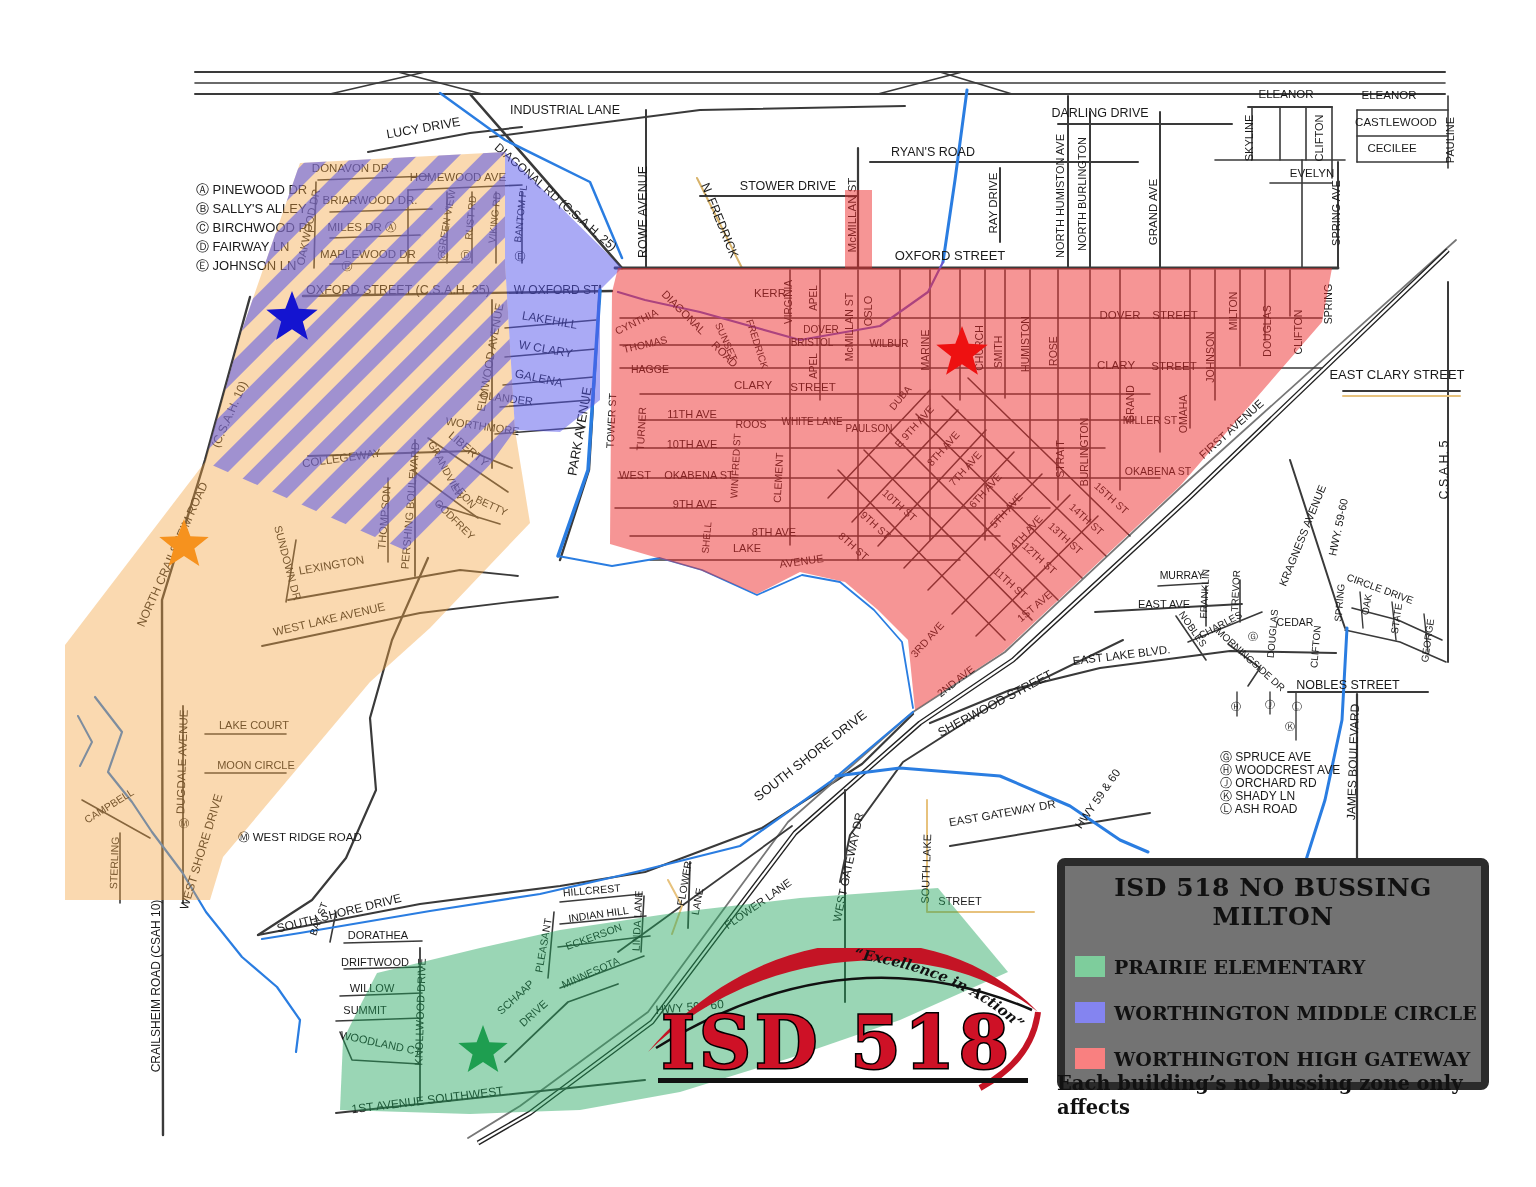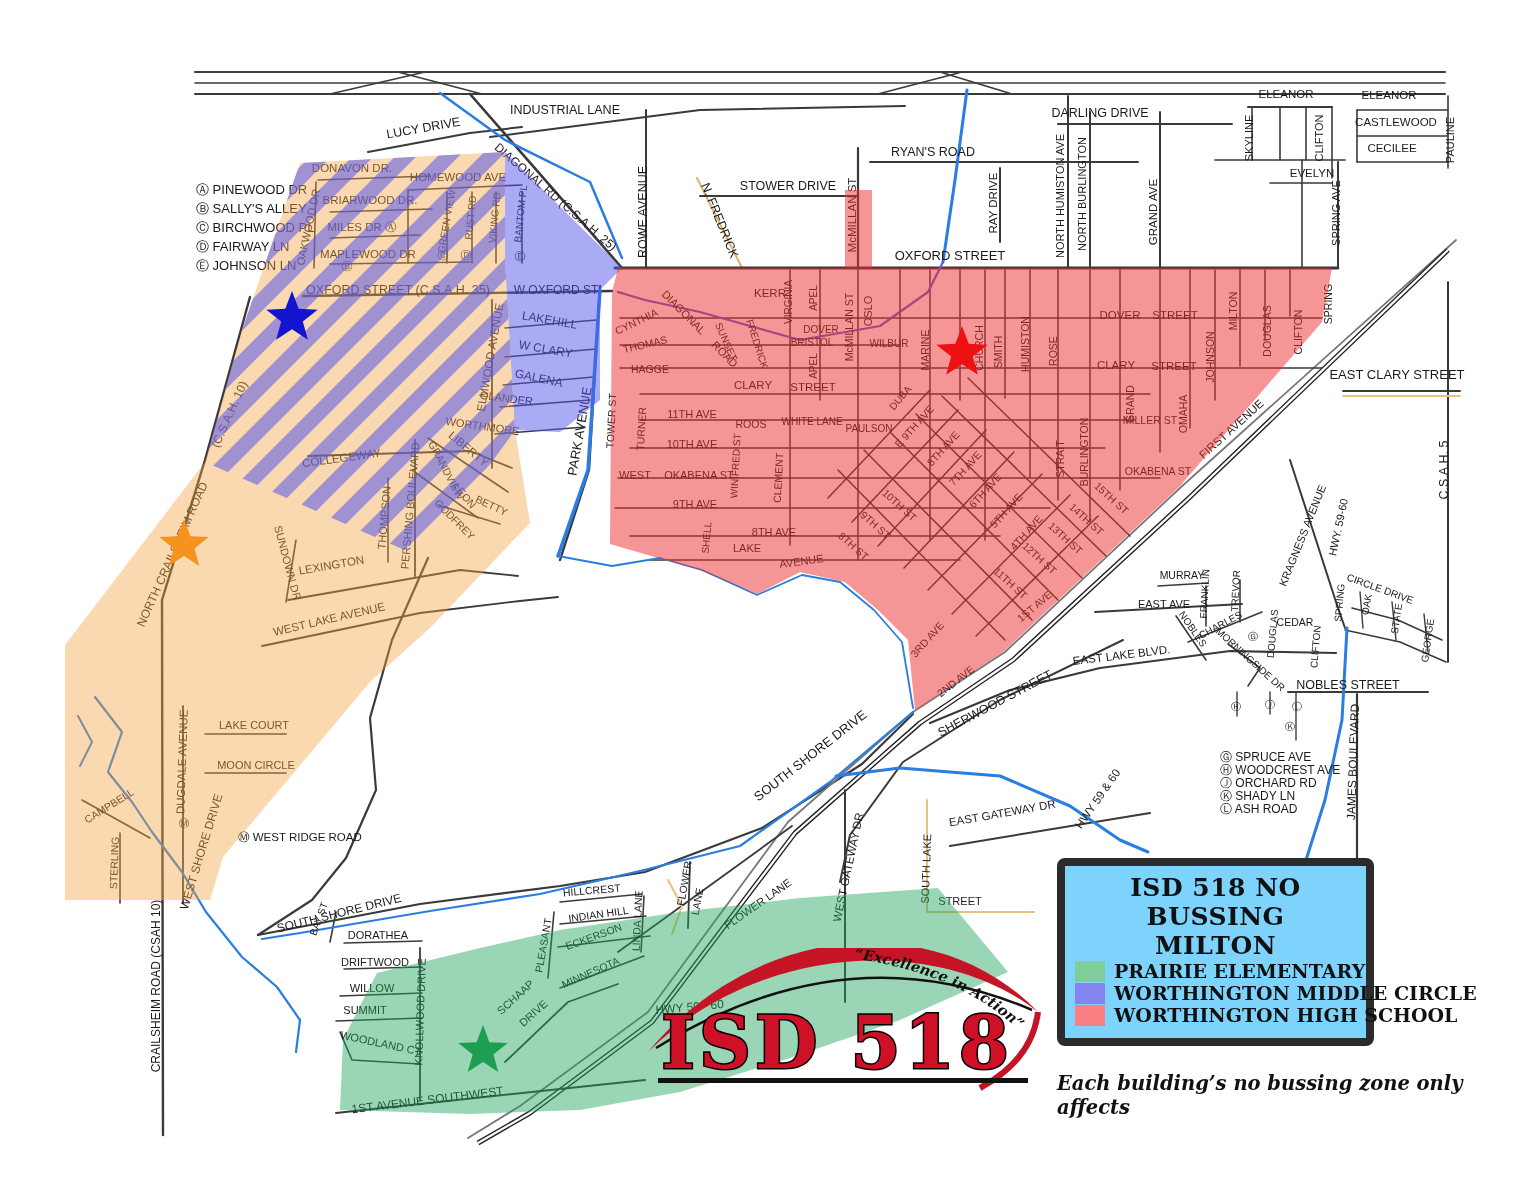--- a/index.html
+++ b/index.html
@@ -1,29 +1,29 @@
 <!DOCTYPE html>
 <html><head>
 <meta charset="utf-8">
 <style>
   html,body{margin:0;padding:0;background:#fff;}
   .stage{position:relative;width:1536px;height:1187px;background:#ffffff;overflow:hidden;
          font-family:"Liberation Sans",sans-serif;}
   #map{position:absolute;left:0;top:0;}
   #map text{font-family:"Liberation Sans",sans-serif;fill:#1a1a1a;}
-  .legend{position:absolute;left:1057px;top:858px;width:317px;box-sizing:border-box;
-          background:#7dd3fc;border:8px solid #2b2b2b;border-radius:8px;padding:8px 10px 12px;}
+  .legend{position:absolute;left:1057px;top:858px;width:432px;box-sizing:border-box;
+          background:#737373;border:8px solid #2b2b2b;border-radius:8px;padding:8px 10px 12px;}
   .legend-title{font-family:"DejaVu Serif",serif;font-weight:bold;font-size:25px;
                 line-height:1.15;text-align:center;color:#111;letter-spacing:.5px;}
-  .legend-item{display:flex;align-items:center;margin-top:0;}
+  .legend-item{display:flex;align-items:center;margin-top:24px;}
   .swatch{width:30px;height:21px;margin-right:9px;flex:0 0 auto;}
   .legend-label{font-family:"DejaVu Serif",serif;font-weight:bold;font-size:19px;
                 color:#111;white-space:nowrap;}
   .note{position:absolute;left:1057px;top:1072px;width:430px;font-family:"DejaVu Serif",serif;
-        font-style:italic;font-weight:bold;font-size:19.5px;line-height:1.22;color:#111;}
+        font-weight:bold;font-size:19.5px;line-height:1.22;color:#111;}
   .logo{position:absolute;left:642px;top:948px;width:400px;height:155px;}
   .logo text.main{font-family:"DejaVu Serif",serif;font-weight:bold;letter-spacing:4px;}
   .logo .tagline{font-family:"DejaVu Serif",serif;font-style:italic;font-weight:bold;fill:#111;}
 </style>
 </head>
 <body>
 
 <div class="stage">
 
   <svg id="map" width="1536" height="1187" viewBox="0 0 1536 1187">
@@ -439,21 +439,21 @@
         <span class="legend-label">PRAIRIE ELEMENTARY</span>
       </div>
 
       <div class="legend-item">
         <span class="swatch" style="background: rgb(132, 132, 240);"></span>
         <span class="legend-label">WORTHINGTON MIDDLE CIRCLE</span>
       </div>
 
       <div class="legend-item">
         <span class="swatch" style="background: rgb(249, 128, 128);"></span>
-        <span class="legend-label">WORTHINGTON HIGH SCHOOL</span>
+        <span class="legend-label">WORTHINGTON HIGH GATEWAY</span>
       </div>
 
     </div>
 
   </div>
 
   <div class="note">
     <div>Each building’s no bussing zone only affects</div>
   </div>
 

